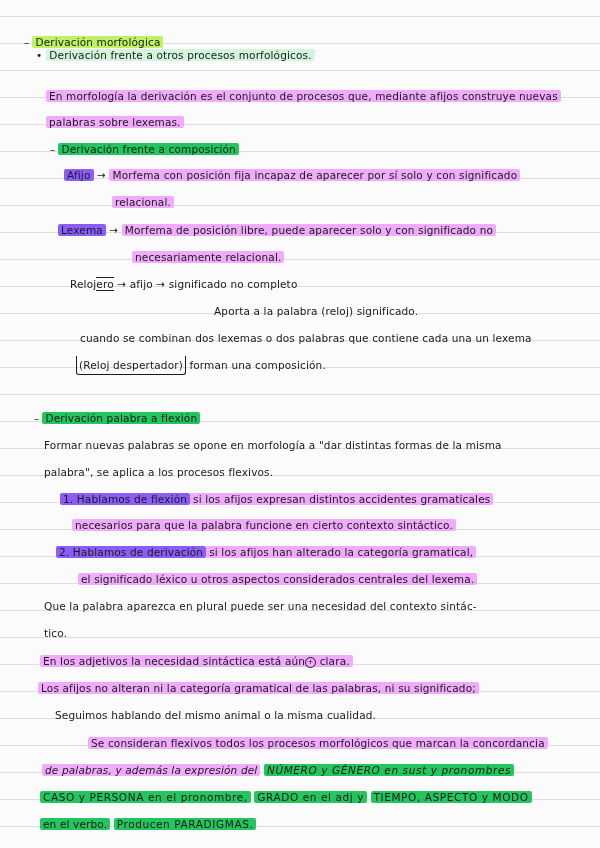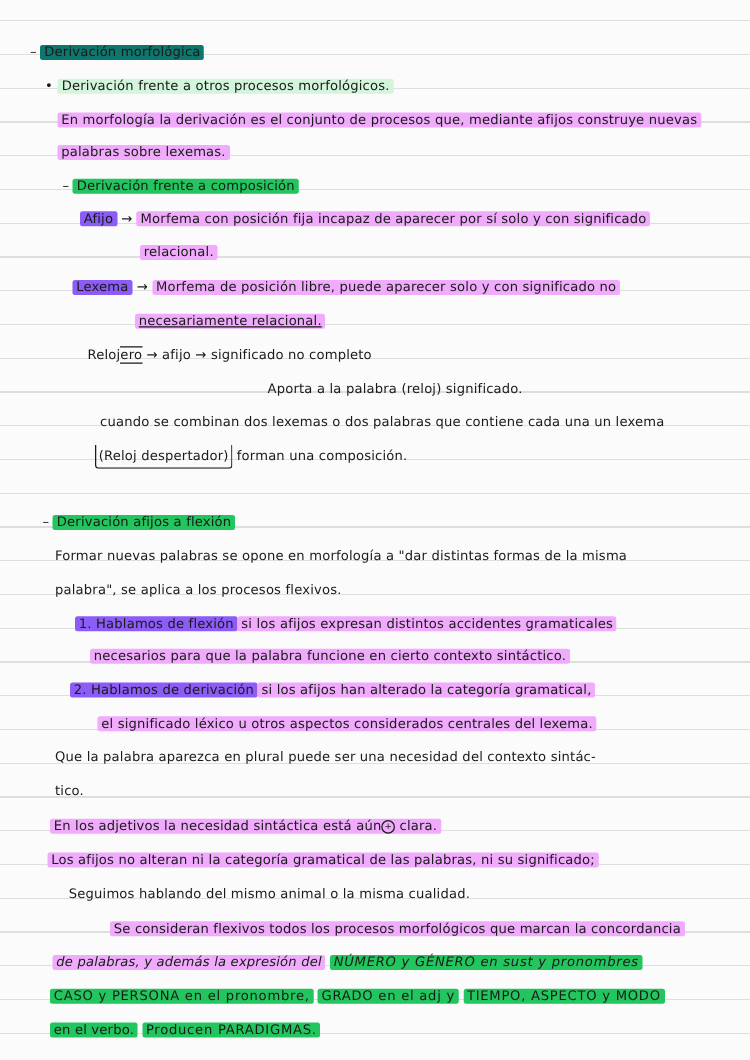--- a/index.html
+++ b/index.html
@@ -19,21 +19,21 @@
   }
   .line {
     position: absolute;
     height: 18px;
     font-size: 10.5px;
     line-height: 18px;
     white-space: nowrap;
     letter-spacing: 0.15px;
   }
   .hl { padding: 0 3px; border-radius: 2px; }
-  .hl-cyan  { background: #0f766e; }
+  .hl-cyan  { background: #bef264; }
   .hl-mint  { background: #d3f5dc; }
   .hl-green { background: #f0abfc; }
   .hl-pink  { background: #22c55e; }
   .hl-blue  { background: #8b5cf6; }
   .dash { margin-right: 3px; }
   .bullet { margin-right: 4px; }
   .underline { border-bottom: 1px solid #1a1a1a; }
   .overline  { border-top: 1px solid #1a1a1a; }
   .bracket-under {
     display: inline-block;
@@ -52,21 +52,21 @@
 </style>
 </head>
 <body>
 
 <div class="rules"></div>
 
 <div class="line" style="left:24px; top:33px;">
   <span class="dash">–</span><span class="hl hl-cyan">Derivación morfológica</span>
 </div>
 
-<div class="line" style="left:36px; top:60px;">
+<div class="line" style="left:36px; top:46px;">
   <span class="bullet">•</span><span class="hl hl-mint">Derivación frente a otros procesos morfológicos.</span>
 </div>
 
 <div class="line" style="left:46px; top:87px;">
   <span class="hl hl-green">En morfología la derivación es el conjunto de procesos que, mediante afijos construye nuevas</span>
 </div>
 <div class="line" style="left:46px; top:113px;">
   <span class="hl hl-green">palabras sobre lexemas.</span>
 </div>
 
@@ -81,42 +81,42 @@
 </div>
 <div class="line" style="left:112px; top:193px;">
   <span class="hl hl-green">relacional.</span>
 </div>
 
 <div class="line" style="left:58px; top:221px;">
   <span class="hl hl-blue">Lexema</span>
   <span>→</span>
   <span class="hl hl-green">Morfema de posición libre, puede aparecer solo y con significado no</span>
 </div>
-<div class="line" style="left:108px; top:248px;text-decoration:underline;">
+<div class="line" style="left:132px; top:248px;">
   <span class="hl hl-green">necesariamente relacional.</span>
 </div>
 
 <div class="line" style="left:70px; top:275px;text-align:right;">
   <span>Reloj</span><span class="underline overline">ero</span>
   <span>→ afijo → significado no completo</span>
 </div>
 <div class="line" style="left:214px; top:302px;">
   <span>Aporta a la palabra (reloj) significado.</span>
 </div>
 
 <div class="line" style="left:80px; top:329px;">
   <span>cuando se combinan dos lexemas o dos palabras que contiene cada una un lexema</span>
 </div>
 <div class="line" style="left:76px; top:356px;">
   <span class="bracket-under">(Reloj despertador)</span>
   <span>forman una composición.</span>
 </div>
 
 <div class="line" style="left:34px; top:409px;">
-  <span class="dash">–</span><span class="hl hl-pink">Derivación afijos a flexión</span>
+  <span class="dash">–</span><span class="hl hl-pink">Derivación palabra a flexión</span>
 </div>
 
 <div class="line" style="left:44px; top:436px;">
   <span>Formar nuevas palabras se opone en morfología a "dar distintas formas de la misma</span>
 </div>
 <div class="line" style="left:44px; top:463px;">
   <span>palabra", se aplica a los procesos flexivos.</span>
 </div>
 
 <div class="line" style="left:60px; top:490px;">

